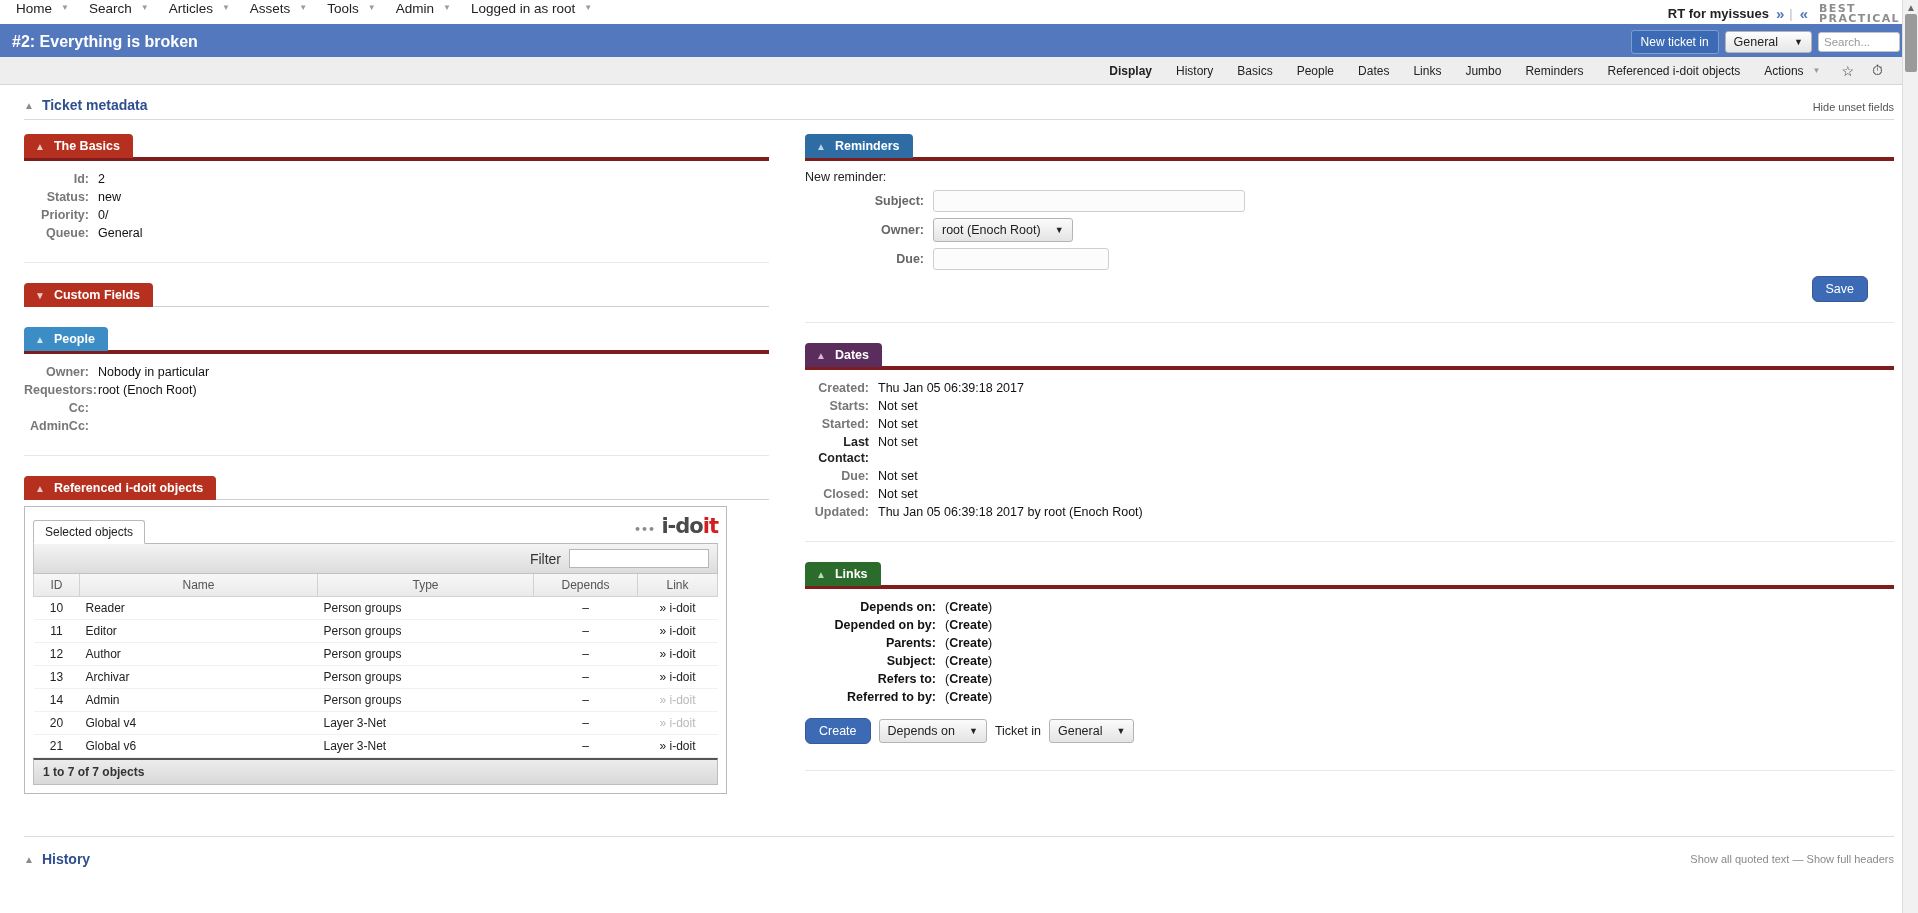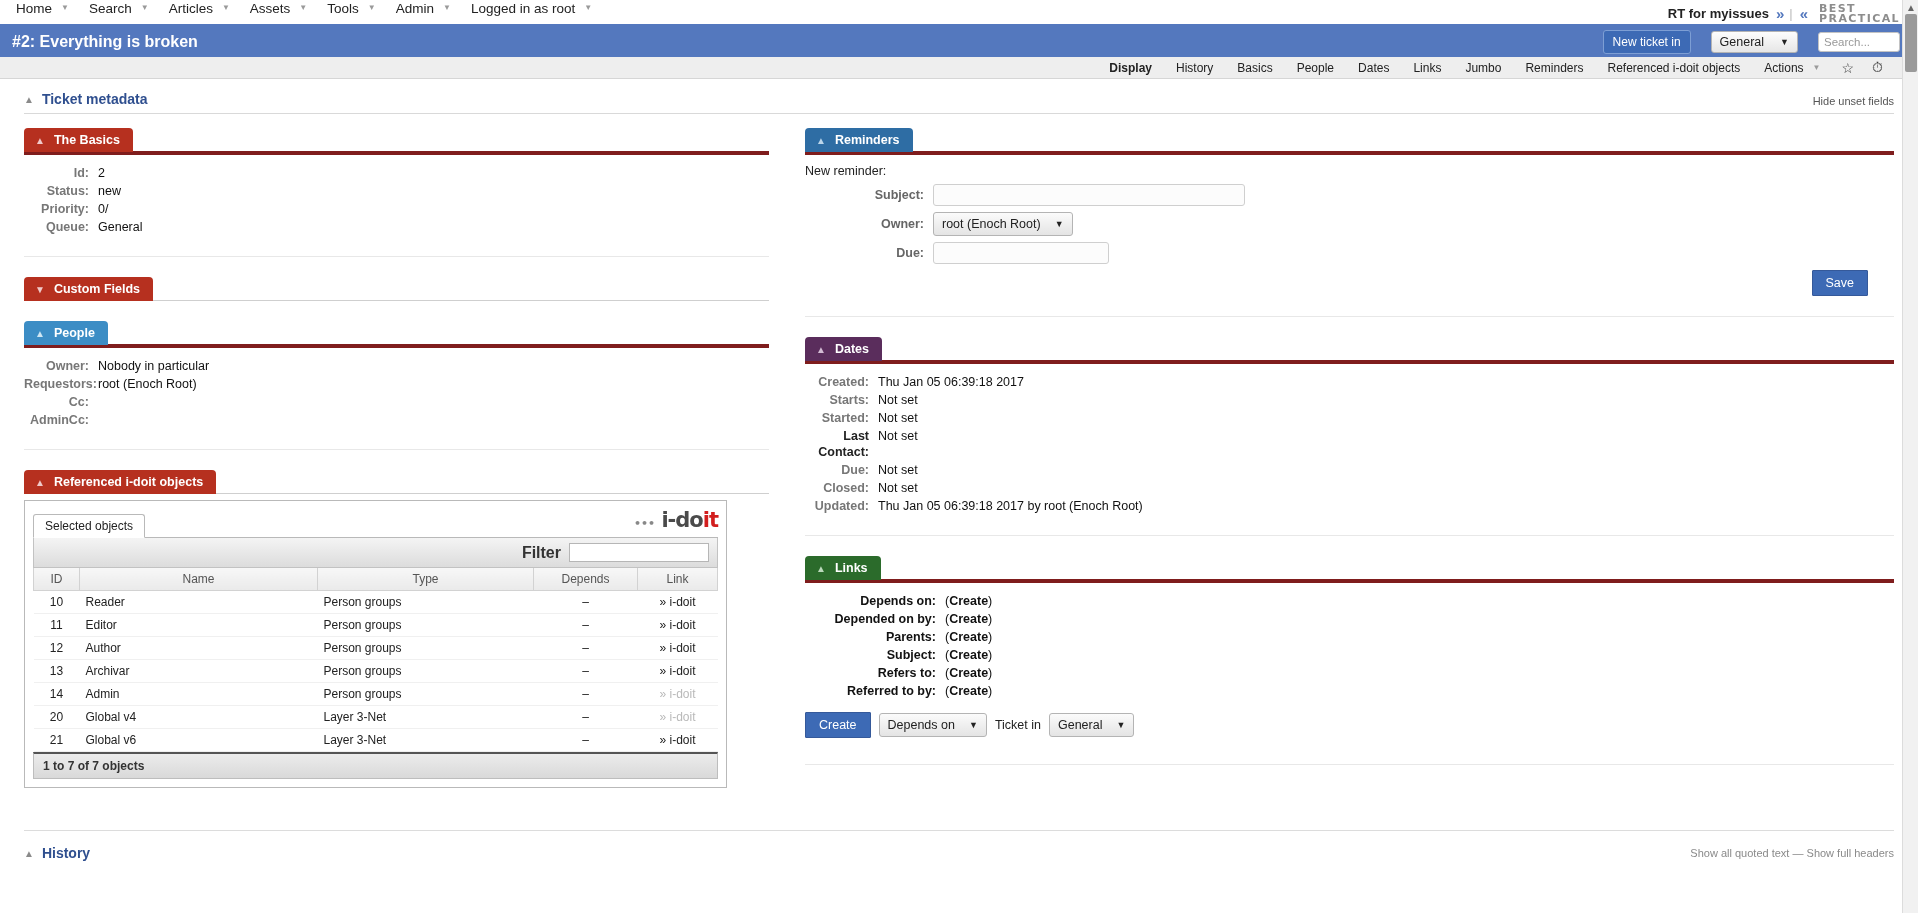--- a/index.html
+++ b/index.html
@@ -54,21 +54,21 @@
   #titlebar {
     height: 30px;
     background: #5478be;
     display: flex; align-items: center;
     position: relative;
     padding-left: 12px;
   }
   #pagetitle { color: #fff; font-size: 16px; font-weight: bold; }
   #titleright {
     position: absolute; right: 18px; top: 3px;
-    display: flex; align-items: center; gap: 20px; margin-left: 44px;
+    display: flex; align-items: center; gap: 6px; margin-left: 44px;
   }
   #newticket {
     background: #3d6ab5; color: #fff;
     border: 1px solid #7d9ed4;
     border-radius: 3px;
     font-size: 12px;
     padding: 4px 9px;
     cursor: pointer;
     white-space: nowrap;
   }
@@ -83,21 +83,21 @@
   #searchbox {
     border: 1px solid #c3c3c3; border-radius: 3px;
     background: #fff; width: 82px; height: 20px;
     font-size: 11.5px; color: #999;
     padding: 0 5px;
     display: flex; align-items: center;
   }
 
   
   #tabbar {
-    height: 22px;
+    height: 28px;
     background: #eeeeee;
     border-bottom: 1px solid #d6d6d6;
     display: flex; align-items: center; justify-content: flex-end;
     padding-right: 26px;
     gap: 0px;
   }
   .ptab {
     font-size: 12px; color: #222;
     padding: 0 12px; cursor: pointer; white-space: nowrap;
     display:flex; align-items:center;
@@ -177,21 +177,21 @@
     background: linear-gradient(#fbfbfb,#e4e4e4);
     border: 1px solid #b4b4b4; border-radius: 3px;
     height: 24px; font-size: 12.5px;
     display: inline-flex; align-items: center;
     padding: 0 8px; gap: 14px; color: #222; cursor: pointer;
     white-space: nowrap;
   }
   .selbox .dn { font-size: 9px; }
   .btnblue {
     background: #3d6ab5; color: #fff; border: 1px solid #35599a;
-    border-radius: 1px; font-size: 12.5px; padding: 5px 13px;
+    border-radius: 6px; font-size: 12.5px; padding: 5px 13px;
     cursor: pointer;
   }
   .savewrap { display:flex; justify-content:flex-end; padding-right: 26px; margin-top: 6px;}
 
   
   #idoitpanel {
     border: 1px solid #b9b9b9;
     background: #fff;
     margin-top: 6px;
     width: 703px;
@@ -212,21 +212,21 @@
     border-radius: 3px 3px 0 0;
     padding: 4px 11px; font-size: 12px; color: #222; cursor: pointer;
     margin-bottom: -1px;
   }
   .idfilterbar {
     background: linear-gradient(#f4f4f4,#dcdcdc);
     border: 1px solid #c2c2c2; border-top: none;
     display: flex; align-items: center; justify-content: flex-end;
     padding: 5px 8px; gap: 8px;
   }
-  .idfilterbar span { font-size: 16px; font-weight: bold; color: #333; }
+  .idfilterbar span { font-size: 14px; font-weight: normal; color: #333; }
   .idfilterbar input {
     width: 140px; height: 19px; border: 1px solid #b6b6b6;
     background: #fff;
   }
   table.idtable { width: 100%; border-collapse: collapse; font-size: 12px; }
   table.idtable th {
     background: linear-gradient(#f7f7f7,#eaeaea);
     border: 1px solid #d2d2d2; border-top: none;
     color: #555; font-weight: normal; padding: 4px 0;
   }

